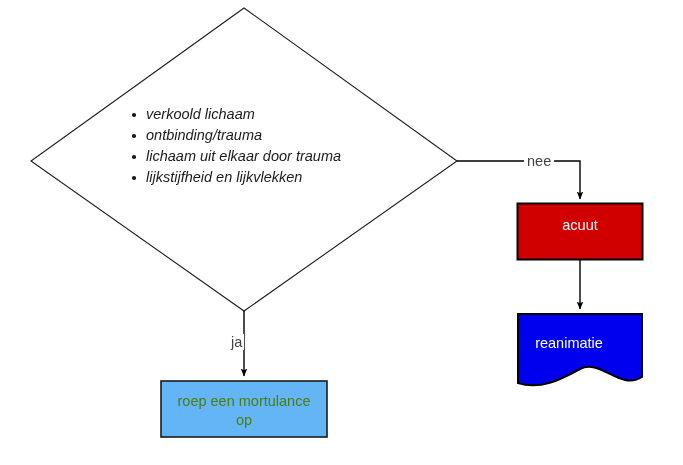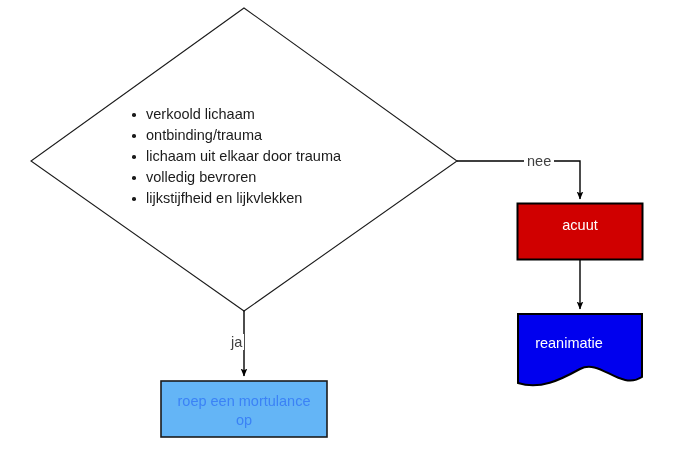--- a/index.html
+++ b/index.html
@@ -30,20 +30,21 @@
     position: absolute;
     left: 128px;
     top: 104px;
     width: 300px;
     margin: 0;
     padding: 0;
     list-style: none;
     font-size: 14.5px;
     color: #1b1b1b;
     line-height: 21px;
+    font-style: italic;
   }
   .bullets li {
     position: relative;
     padding-left: 18px;
     white-space: nowrap;
   }
   .bullets li::before {
     content: "";
     position: absolute;
     left: 4px;
@@ -93,21 +94,21 @@
     top: 313px;
     width: 104px;
     height: 60px;
     color: #ffffff;
   }
   #text-mortulance {
     left: 161px;
     top: 381px;
     width: 166px;
     height: 60px;
-    color: #3b82f6;
+    color: #4d7c0f;
   }
 </style>
 </head>
 <body>
 
 <div id="canvas">
 
   <svg id="diagram-svg" viewBox="0 0 683 465">
     <defs>
       <marker id="arrow" markerWidth="10" markerHeight="10" refX="7.4" refY="3.6" orient="auto" markerUnits="userSpaceOnUse">
@@ -129,21 +130,20 @@
 
     <path d="M244,311 L244,376" fill="none" stroke="#000000" stroke-width="1.4" marker-end="url(#arrow)"></path>
 
     <rect x="161" y="381" width="166" height="56" fill="#64b5f6" stroke="#1b1b1b" stroke-width="1.6"></rect>
   </svg>
 
   <ul class="bullets">
     <li>verkoold lichaam</li>
     <li>ontbinding/trauma</li>
     <li>lichaam uit elkaar door trauma</li>
-    <li>volledig bevroren</li>
     <li>lijkstijfheid en lijkvlekken</li>
   </ul>
 
   <div class="edge-label" id="label-nee">nee</div>
   <div class="edge-label" id="label-ja">ja</div>
 
   <div class="node-text" id="text-acuut">acuut</div>
   <div class="node-text" id="text-reanimatie">reanimatie</div>
   <div class="node-text" id="text-mortulance">
     <div>

